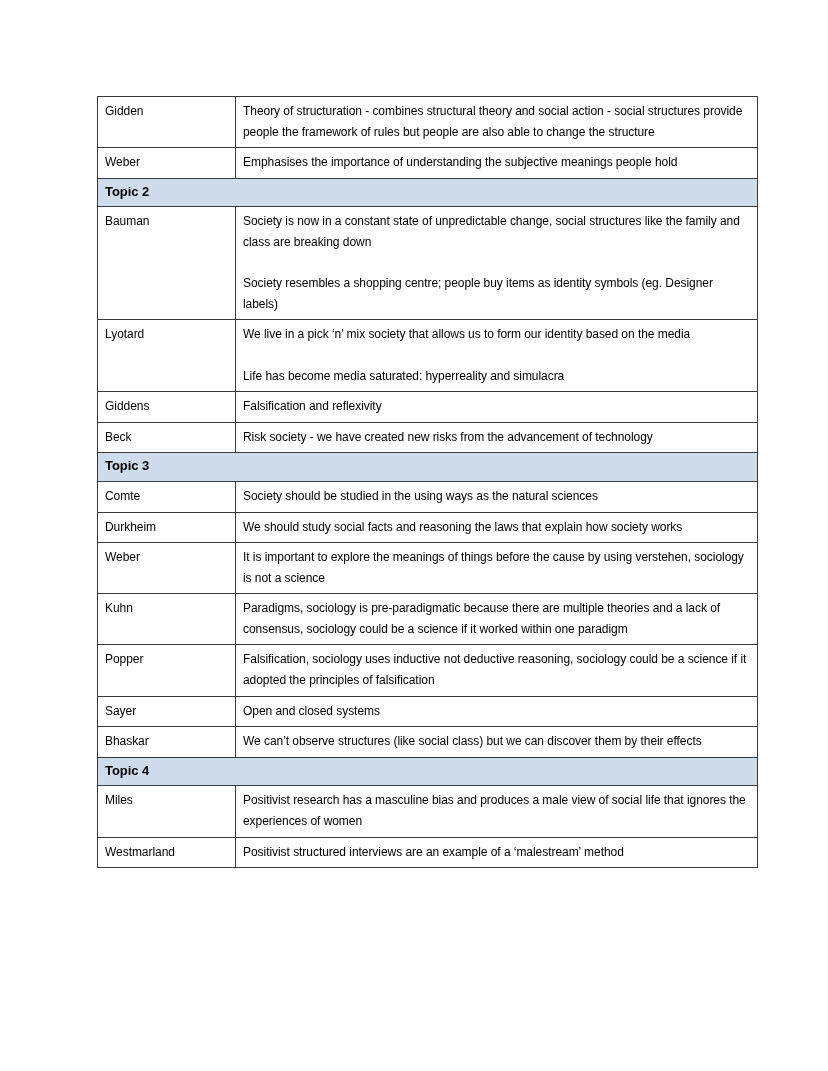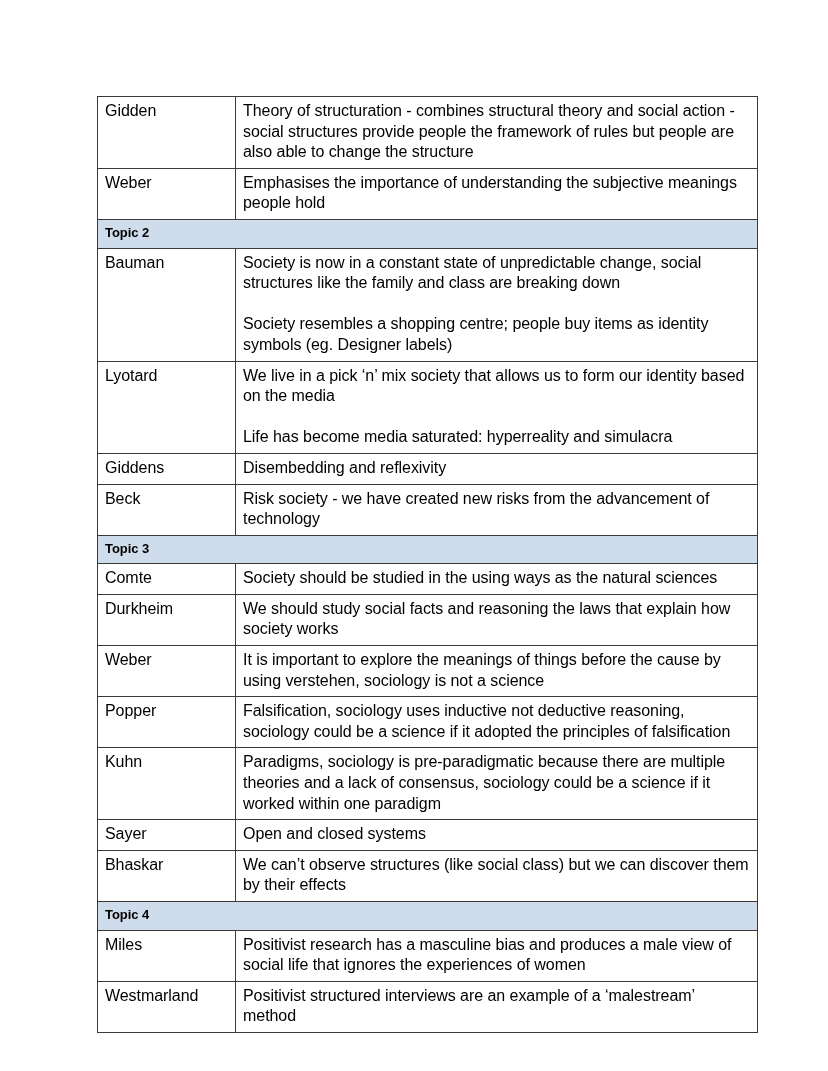--- a/index.html
+++ b/index.html
@@ -31,21 +31,21 @@
   table.notes-table {
     border-collapse: collapse;
     width: 634px;
     table-layout: fixed;
     border: 1px solid #3a3a3a;
   }
   table.notes-table td {
     border: 1px solid #3a3a3a;
     vertical-align: top;
     padding: 4px 6px 5px 7px;
-    font-size: 16px;
+    font-size: 12px;
     line-height: 20.6px;
     letter-spacing: -0.05px;
   }
   td.col-name {
     width: 124px;
   }
   td.col-desc {
     width: 508px;
     margin-top: 13px;
   }
@@ -97,21 +97,21 @@
             <td class="col-name">Lyotard</td>
             <td class="col-desc">
               <div class="para">We live in a pick ‘n’ mix society that allows us to form our identity based on the media</div>
               <div class="gap"></div>
               <div class="para">Life has become media saturated: hyperreality and simulacra</div>
             </td>
           </tr>
           <tr>
             <td class="col-name">Giddens</td>
             <td class="col-desc">
-              <div class="para">Disembedding and reflexivity</div>
+              <div class="para">Falsification and reflexivity</div>
             </td>
           </tr>
           <tr>
             <td class="col-name">Beck</td>
             <td class="col-desc">
               <div class="para">Risk society - we have created new risks from the advancement of technology</div>
             </td>
           </tr>
           <tr class="topic-row">
             <td colspan="2">Topic 3</td>
@@ -128,29 +128,29 @@
               <div class="para">We should study social facts and reasoning the laws that explain how society works</div>
             </td>
           </tr>
           <tr>
             <td class="col-name">Weber</td>
             <td class="col-desc">
               <div class="para">It is important to explore the meanings of things before the cause by using verstehen, sociology is not a science</div>
             </td>
           </tr>
           <tr>
+            <td class="col-name">Kuhn</td>
+            <td class="col-desc">
+              <div class="para">Paradigms, sociology is pre-paradigmatic because there are multiple theories and a lack of consensus, sociology could be a science if it worked within one paradigm</div>
+            </td>
+          </tr>
+          <tr>
             <td class="col-name">Popper</td>
             <td class="col-desc">
               <div class="para">Falsification, sociology uses inductive not deductive reasoning, sociology could be a science if it adopted the principles of falsification</div>
-            </td>
-          </tr>
-          <tr>
-            <td class="col-name">Kuhn</td>
-            <td class="col-desc">
-              <div class="para">Paradigms, sociology is pre-paradigmatic because there are multiple theories and a lack of consensus, sociology could be a science if it worked within one paradigm</div>
             </td>
           </tr>
           <tr>
             <td class="col-name">Sayer</td>
             <td class="col-desc">
               <div class="para">Open and closed systems</div>
             </td>
           </tr>
           <tr>
             <td class="col-name">Bhaskar</td>

